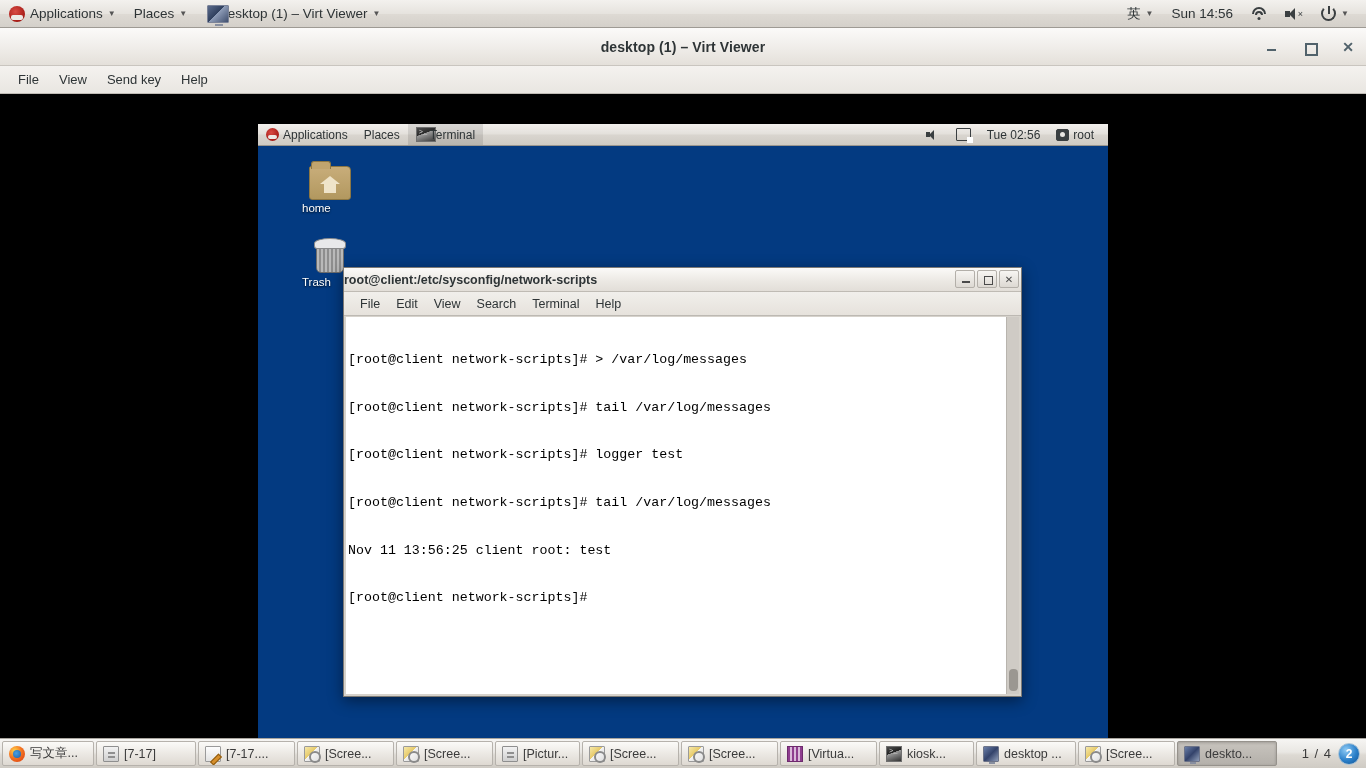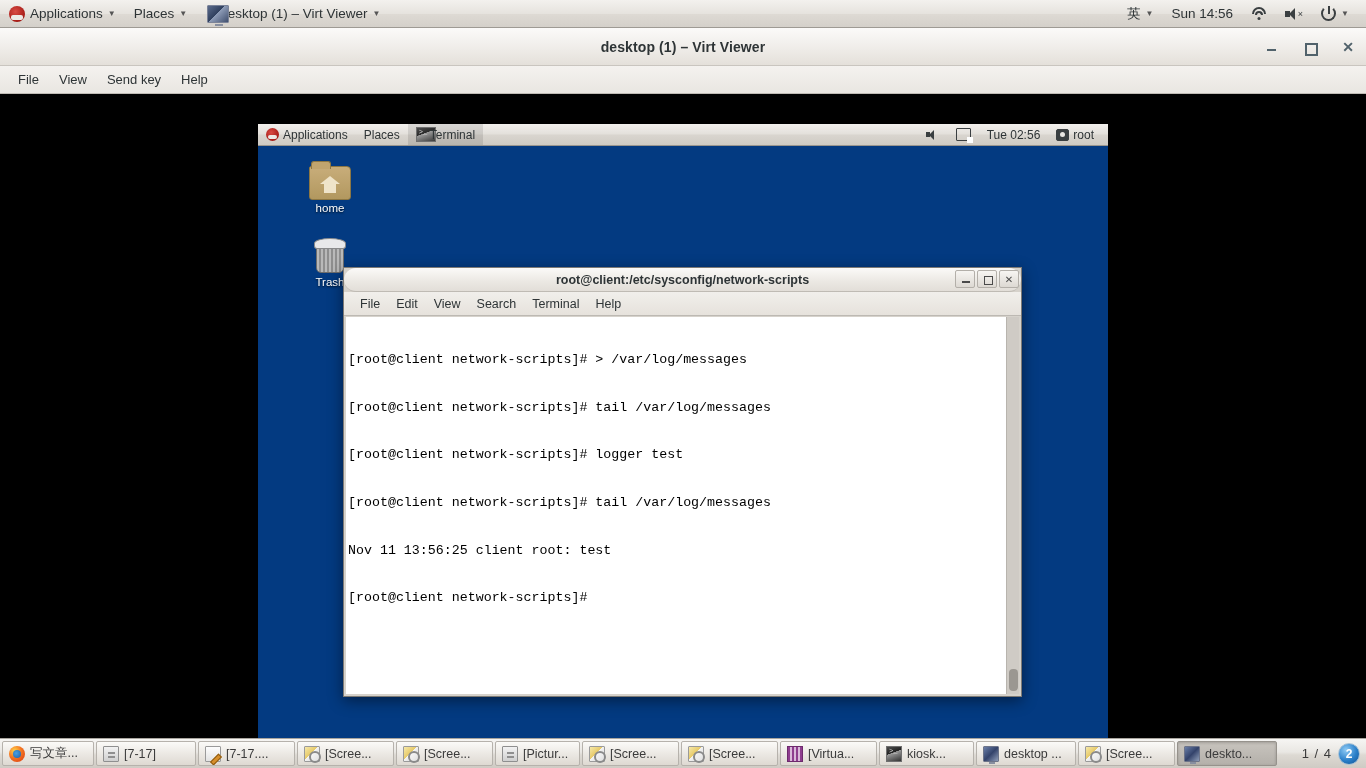--- a/index.html
+++ b/index.html
@@ -167,21 +167,21 @@
     width: 13px; height: 12px; border: 1.5px solid #3a3f41; border-radius: 2px;
     position: relative; background: #3a3f41;
   }
   .user-icon::after {
     content: ""; position: absolute; left: 3px; top: 2px; width: 5px; height: 5px;
     background: #e8e6e2; border-radius: 50%;
   }
 
   
   .desk-icon {
-    position: absolute; width: 56px; text-align: center;
+    position: absolute; width: 56px; text-align: left;
     font-size: 11.5px; color: #fff; text-shadow: 0 1px 2px rgba(0,0,0,.8);
     cursor: default;
   }
   .folder-glyph {
     width: 42px; height: 34px; margin: 0 auto 2px; position: relative;
     background: linear-gradient(to bottom, #c8ad7a 0%, #b2985f 100%);
     border-radius: 2px 4px 3px 3px; border: 1px solid #8d7743;
   }
   .folder-glyph::before {
     content: ""; position: absolute; left: 1px; top: -6px; width: 18px; height: 7px;
@@ -212,21 +212,21 @@
   .term-win {
     position: absolute; left: 343px; top: 172px; width: 679px; height: 430px;
     background: #d6d2cb;
     border: 1px solid #7d7a75;
     box-shadow: 0 4px 14px rgba(0,0,0,.45);
   }
   .term-title {
     position: relative; height: 24px;
     background: linear-gradient(to bottom, #fbfaf8 0%, #ecE9e4 55%, #e2ded8 100%);
     border-bottom: 1px solid #bfbbb4;
-    display: flex; align-items: center; justify-content: center; border-radius: 12px;
+    display: flex; align-items: center; justify-content: flex-start;
   }
   .term-title .t { font-size: 12.5px; font-weight: bold; color: #2e3436; }
   .term-winbtns { position: absolute; right: 2px; top: 2px; display: flex; gap: 2px; }
   .twb {
     width: 20px; height: 18px; position: relative;
     background: linear-gradient(to bottom,#f7f5f2,#ddd9d3);
     border: 1px solid #b3afa9; border-radius: 2px;
     font-size: 10px; color: #4a4a4a; text-align: center; line-height: 18px; cursor: default;
   }
   .twb.min::after { content:""; position:absolute; left:6px; bottom:4px; width:8px; height:2px; background:#4a4a4a; }

